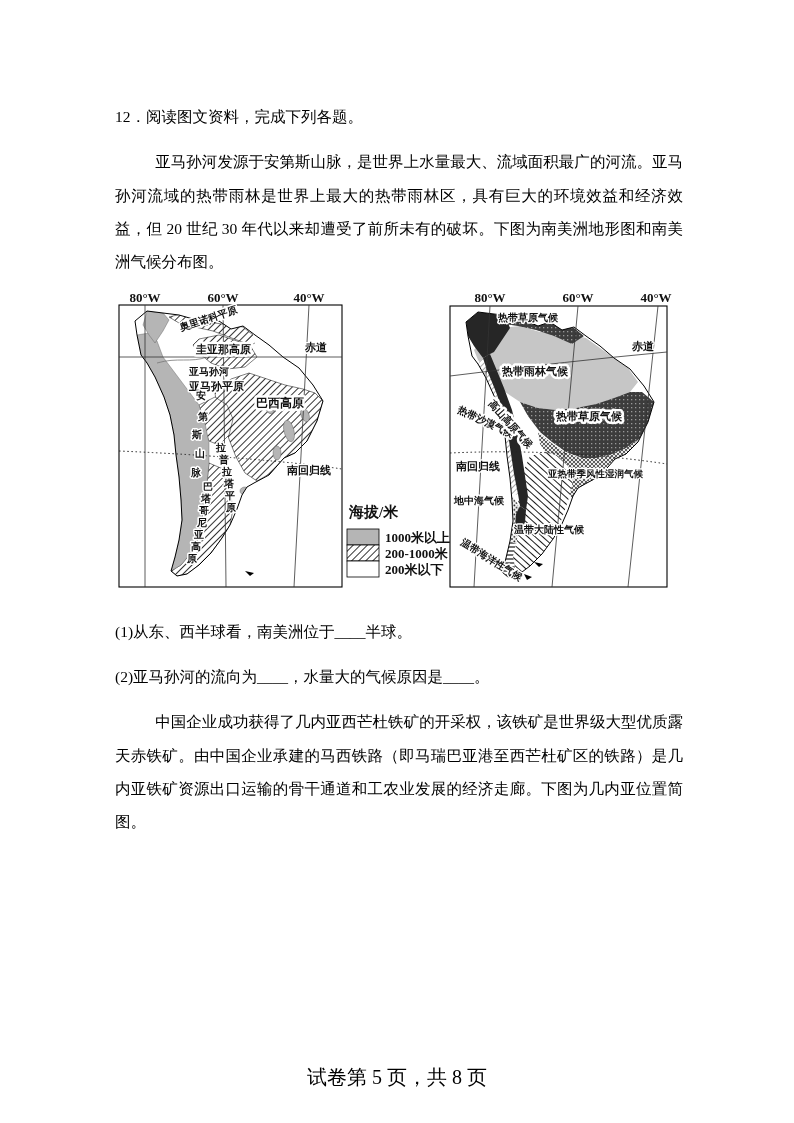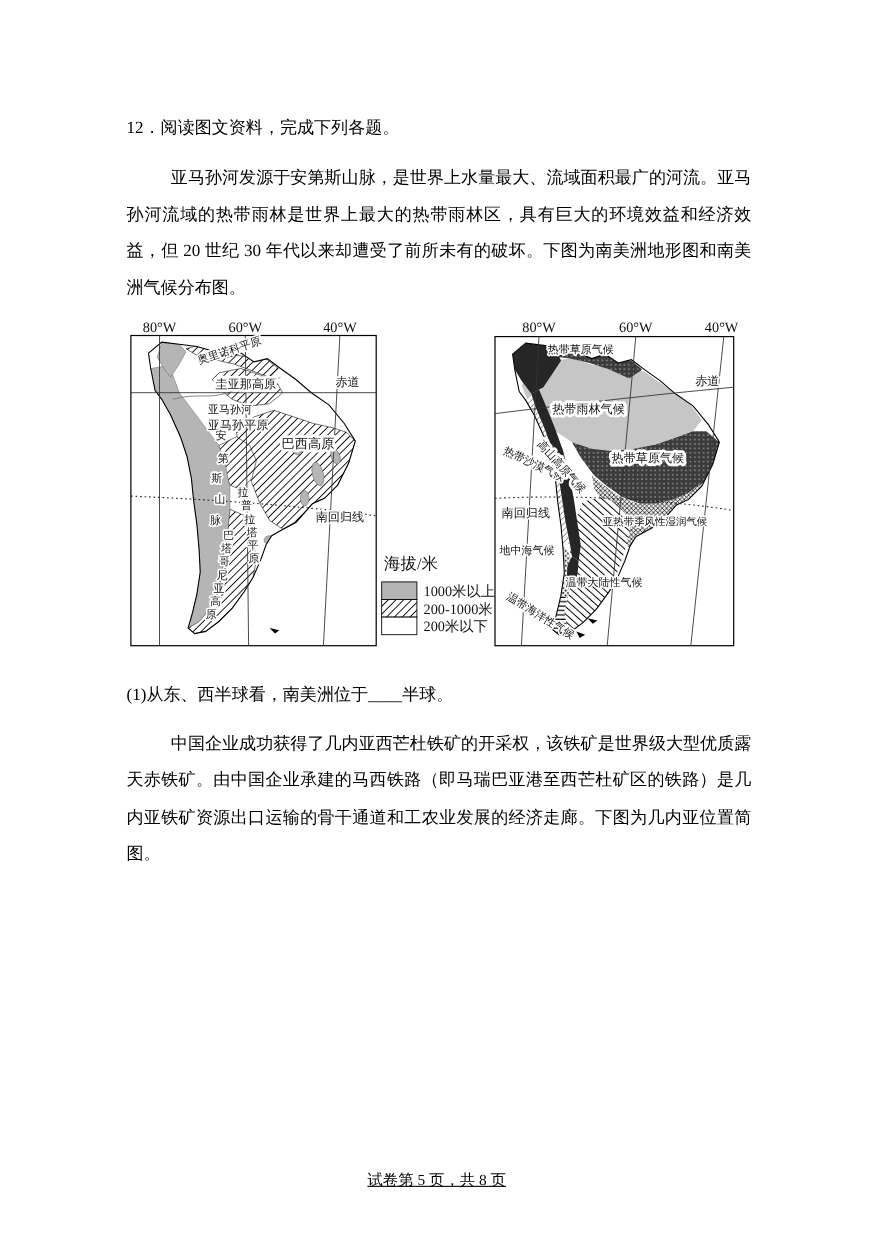--- a/index.html
+++ b/index.html
@@ -5,23 +5,23 @@
   html,body{margin:0;padding:0;}
   body{
     width:794px;height:1123px;position:relative;overflow:hidden;
     background:#ffffff;color:#000;
     font-family:"Liberation Serif","DejaVu Serif",serif;
   }
   .content{padding:88px 99px 0 103px;}
   p{margin:12px;font-size:15.5px;line-height:2.15;text-align:justify;}
   p.noj{text-align:left;}
   .indent{text-indent:2.6em;}
-  .figure{margin:4px 0 2px 0;}
+  .figure{margin:4px 0 2px 0;font-weight:bold;}
   .figure svg{display:block;}
-  .footer{position:absolute;left:0;right:0;top:1064px;text-align:center;font-size:14px;text-decoration:underline;}
+  .footer{position:absolute;left:0;right:0;top:1064px;text-align:center;font-size:20px;}
   
   svg text{font-family:"Liberation Serif","DejaVu Serif",serif;fill:#111;}
   .lon{font-size:13px;}
   .geo{font-size:11px;}
   .geo-s{font-size:10px;}
   .halo{paint-order:stroke;stroke:#fff;stroke-width:3px;stroke-linejoin:round;}
   .halo2{paint-order:stroke;stroke:#fff;stroke-width:5px;stroke-linejoin:round;}
   .frame{fill:none;stroke:#000;stroke-width:1.1;}
   .grid{stroke:#333;stroke-width:0.8;fill:none;}
   .dotted{stroke:#222;stroke-width:1;stroke-dasharray:1.5 2.6;fill:none;}
@@ -192,18 +192,19 @@
         <text font-size="9.5" class="halo" x="98" y="171">亚热带季风性湿润气候</text>
         <text class="geo-s halo" x="4" y="198">地中海气候</text>
         <text class="geo-s halo" x="64" y="227">温带大陆性气候</text>
         <text class="geo-s halo" transform="rotate(32 10 238)" x="10" y="238">温带海洋性气候</text>
         <path d="M74,268 l8,3 l-5,3 z" fill="#000"></path>
       </g>
     </svg>
   </div>
 
   <p>(1)从东、西半球看，南美洲位于____半球。</p>
+  <p>(2)亚马孙河的流向为____，水量大的气候原因是____。</p>
 
   <p class="indent">中国企业成功获得了几内亚西芒杜铁矿的开采权，该铁矿是世界级大型优质露天赤铁矿。由中国企业承建的马西铁路（即马瑞巴亚港至西芒杜矿区的铁路）是几内亚铁矿资源出口运输的骨干通道和工农业发展的经济走廊。下图为几内亚位置简图。</p>
 
 </div>
 
 <div class="footer">试卷第 5 页，共 8 页</div>
 
 </body></html>

